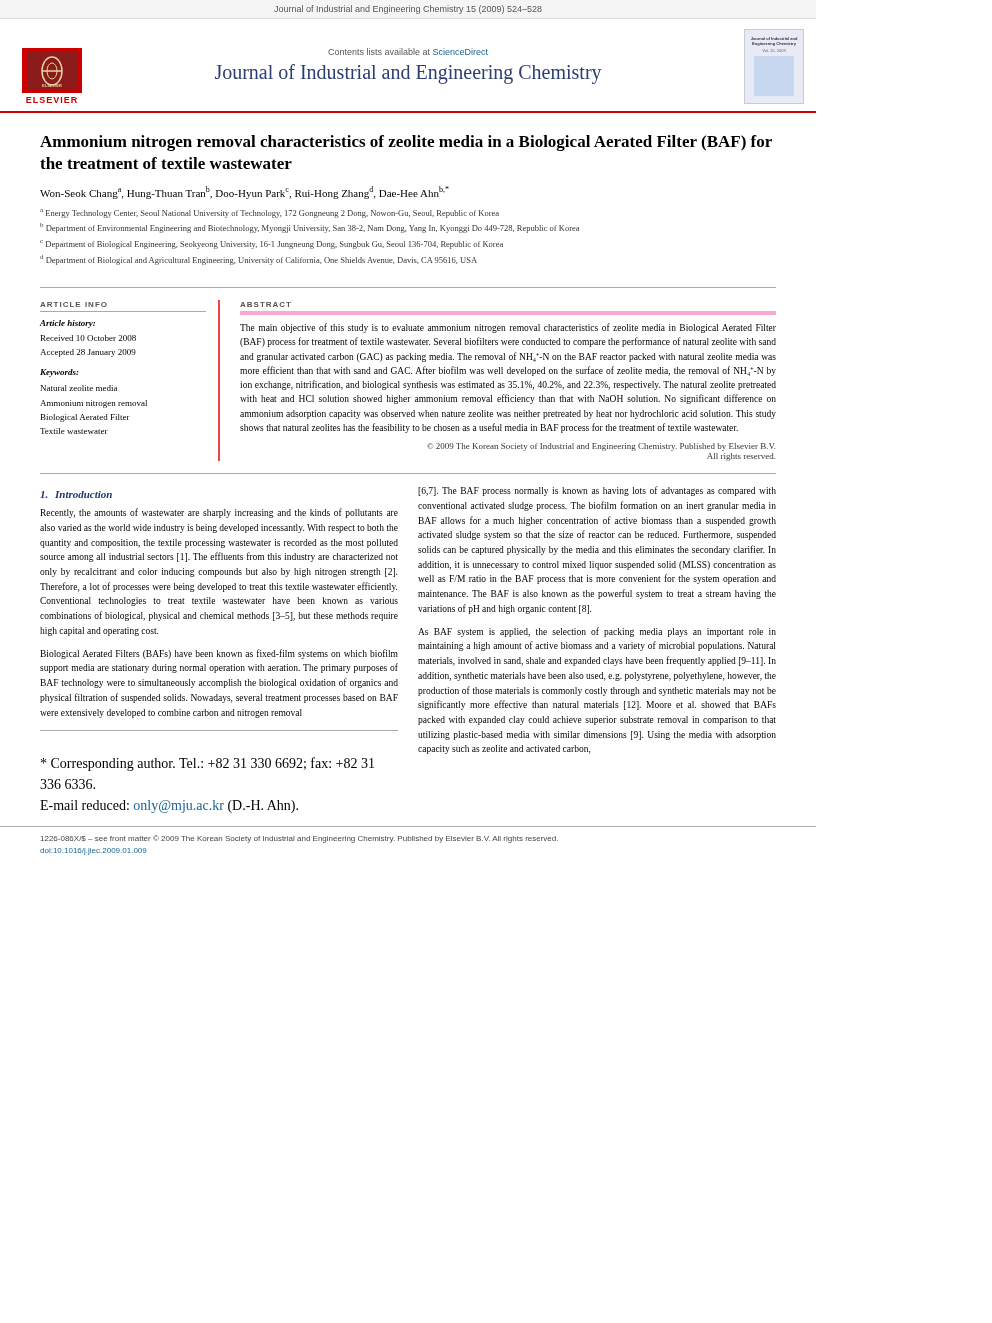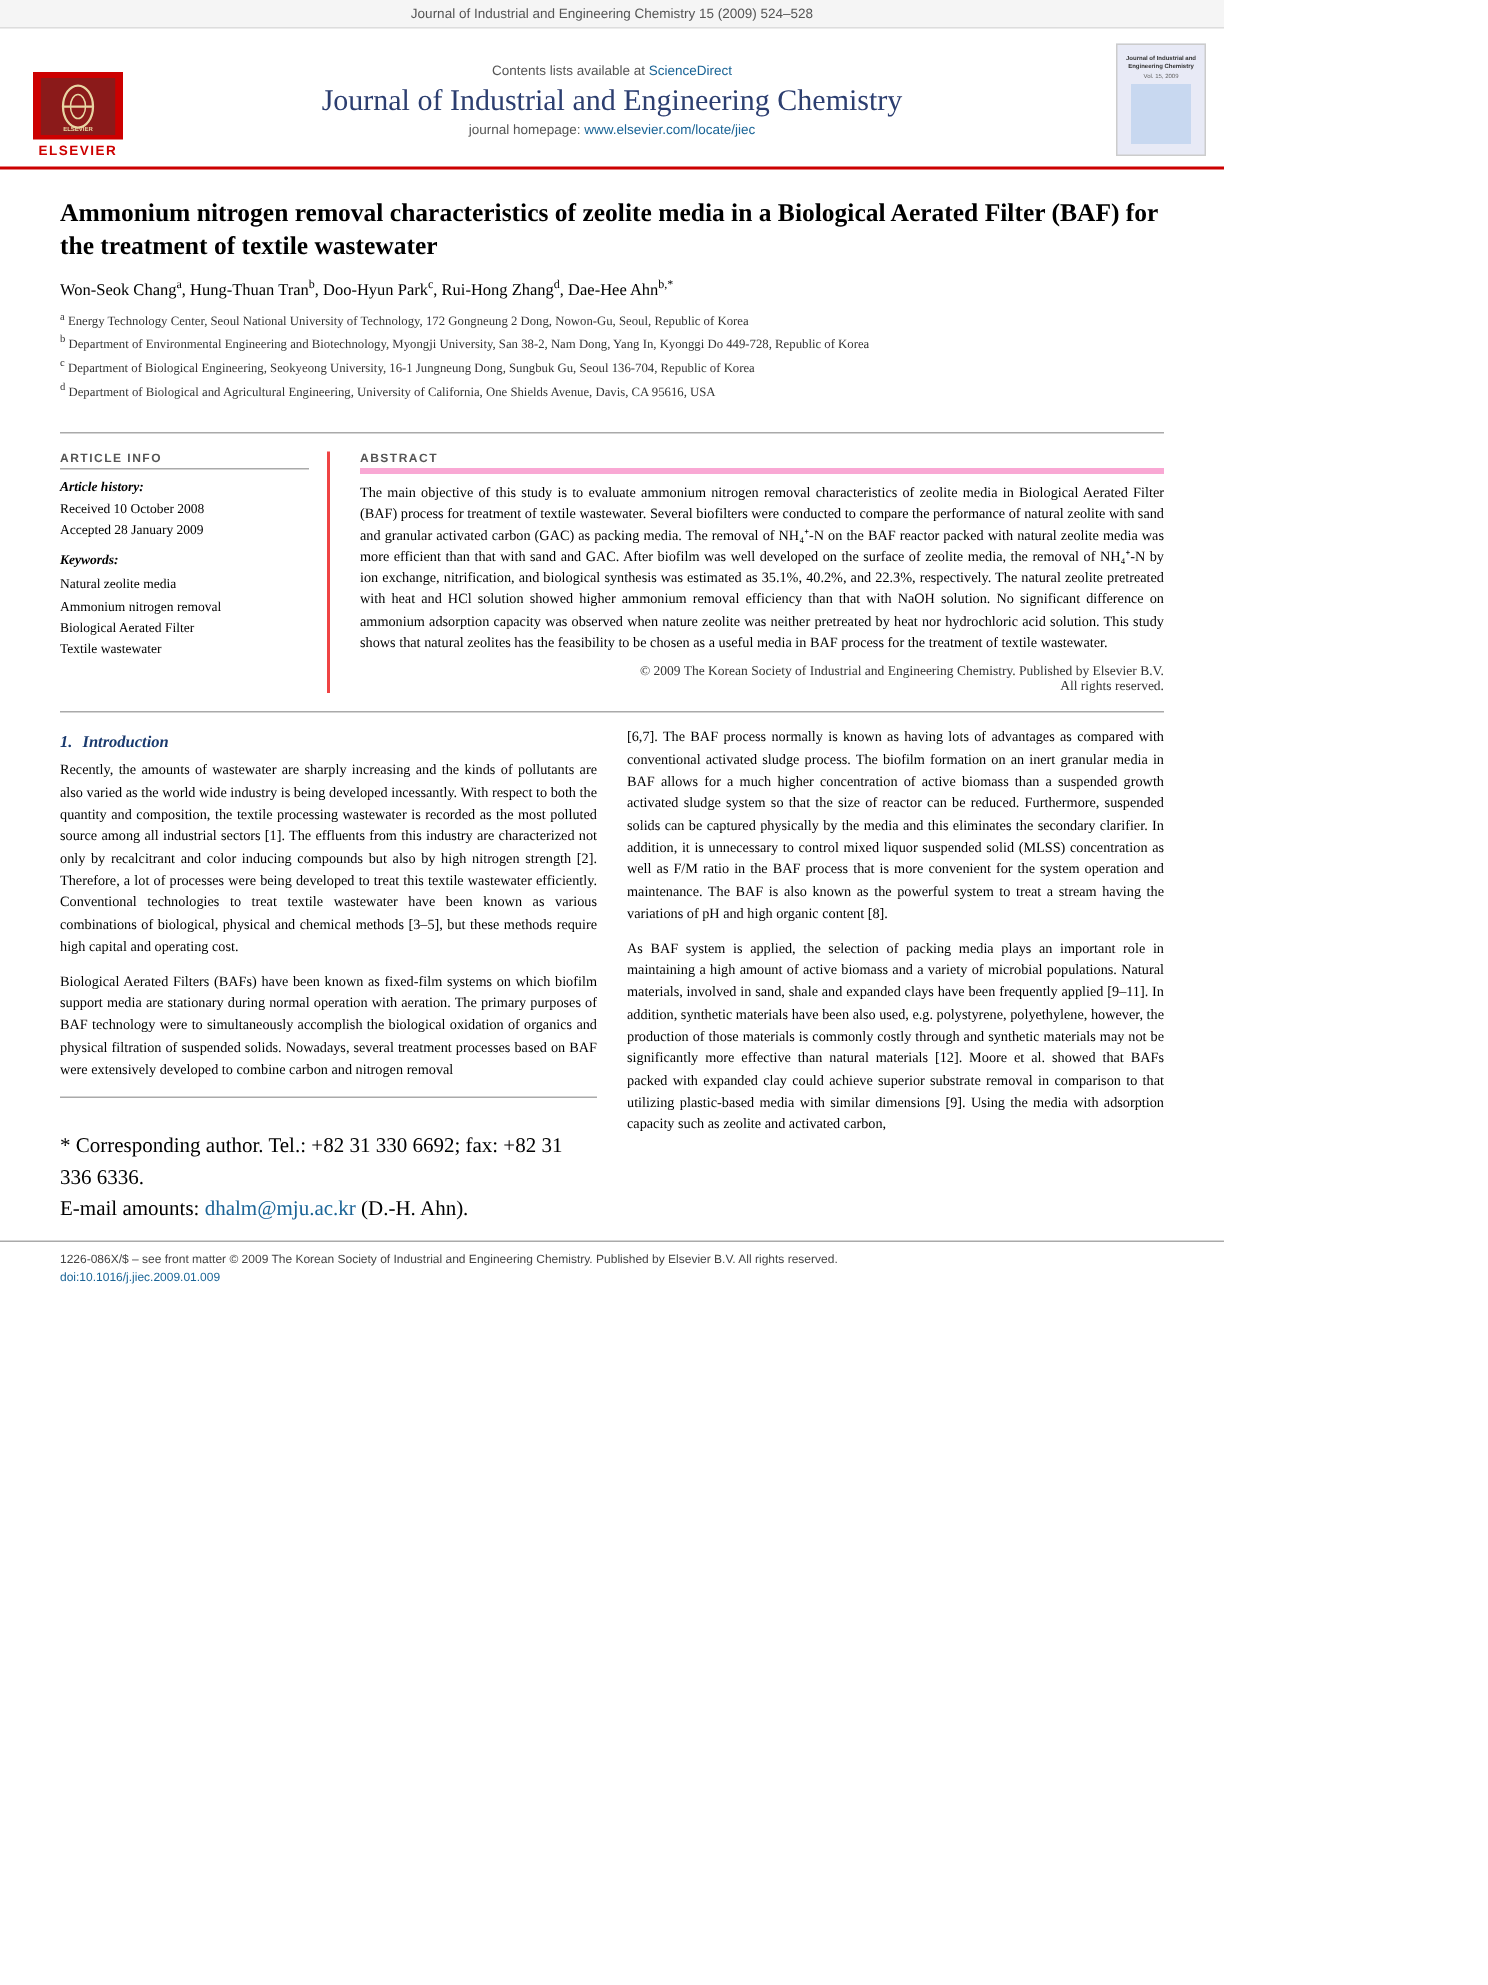--- a/index.html
+++ b/index.html
@@ -294,24 +294,20 @@
         </div>
         <div class="elsevier-text">ELSEVIER</div>
       </div>
     </div>
     <div class="journal-header-center">
       <div class="contents-available">
         <span>Contents lists available at</span>
         <a href="#">ScienceDirect</a>
       </div>
       <div class="journal-title">Journal of Industrial and Engineering Chemistry</div>
-      <div class="journal-homepage">
-        <span>journal homepage:</span>
-        <a href="#">www.elsevier.com/locate/jiec</a>
-      </div>
     </div>
     <div class="journal-header-right">
       <div class="journal-thumb">
         <div style="font-size:4px;font-weight:bold;margin-bottom:2px;">Journal of Industrial and Engineering Chemistry</div>
         <div style="font-size:4px;color:#666;">Vol. 15, 2009</div>
         <div style="width:40px;height:40px;background:#c8d8f0;margin-top:3px;"></div>
       </div>
     </div>
   </div>
 
@@ -371,22 +367,22 @@
         </div>
         <div class="body-para">Recently, the amounts of wastewater are sharply increasing and the kinds of pollutants are also varied as the world wide industry is being developed incessantly. With respect to both the quantity and composition, the textile processing wastewater is recorded as the most polluted source among all industrial sectors [1]. The effluents from this industry are characterized not only by recalcitrant and color inducing compounds but also by high nitrogen strength [2]. Therefore, a lot of processes were being developed to treat this textile wastewater efficiently. Conventional technologies to treat textile wastewater have been known as various combinations of biological, physical and chemical methods [3–5], but these methods require high capital and operating cost.</div>
         <div class="body-para">Biological Aerated Filters (BAFs) have been known as fixed-film systems on which biofilm support media are stationary during normal operation with aeration. The primary purposes of BAF technology were to simultaneously accomplish the biological oxidation of organics and physical filtration of suspended solids. Nowadays, several treatment processes based on BAF were extensively developed to combine carbon and nitrogen removal</div>
 
         <div class="footnote-area">
           <div>
             <span>*</span>
             <span>Corresponding author. Tel.: +82 31 330 6692; fax: +82 31 336 6336.</span>
           </div>
           <div>
-            <span>E-mail amounts:</span>
-            <a href="#">dhalm@mju.ac.kr</a>
+            <span>E-mail reduced:</span>
+            <a href="#">only@mju.ac.kr</a>
             <span>(D.-H. Ahn).</span>
           </div>
         </div>
       </div>
 
       <div class="body-col">
         <div class="body-para">[6,7]. The BAF process normally is known as having lots of advantages as compared with conventional activated sludge process. The biofilm formation on an inert granular media in BAF allows for a much higher concentration of active biomass than a suspended growth activated sludge system so that the size of reactor can be reduced. Furthermore, suspended solids can be captured physically by the media and this eliminates the secondary clarifier. In addition, it is unnecessary to control mixed liquor suspended solid (MLSS) concentration as well as F/M ratio in the BAF process that is more convenient for the system operation and maintenance. The BAF is also known as the powerful system to treat a stream having the variations of pH and high organic content [8].</div>
         <div class="body-para">As BAF system is applied, the selection of packing media plays an important role in maintaining a high amount of active biomass and a variety of microbial populations. Natural materials, involved in sand, shale and expanded clays have been frequently applied [9–11]. In addition, synthetic materials have been also used, e.g. polystyrene, polyethylene, however, the production of those materials is commonly costly through and synthetic materials may not be significantly more effective than natural materials [12]. Moore et al. showed that BAFs packed with expanded clay could achieve superior substrate removal in comparison to that utilizing plastic-based media with similar dimensions [9]. Using the media with adsorption capacity such as zeolite and activated carbon,</div>
       </div>
 

